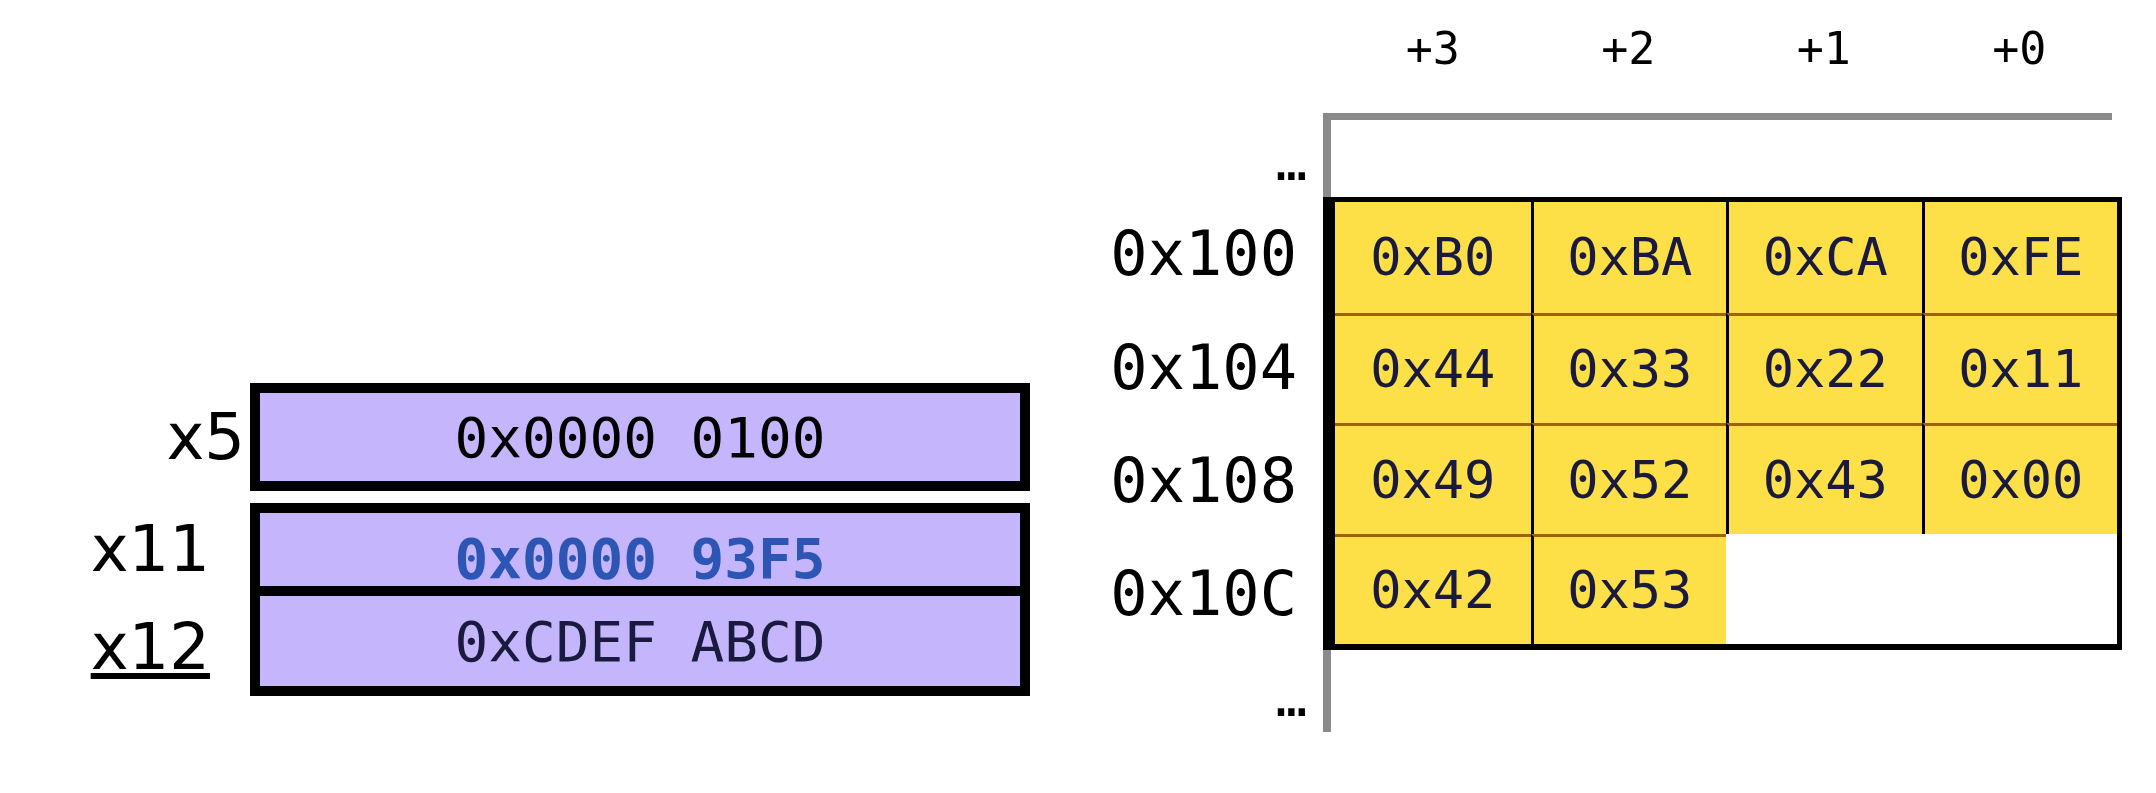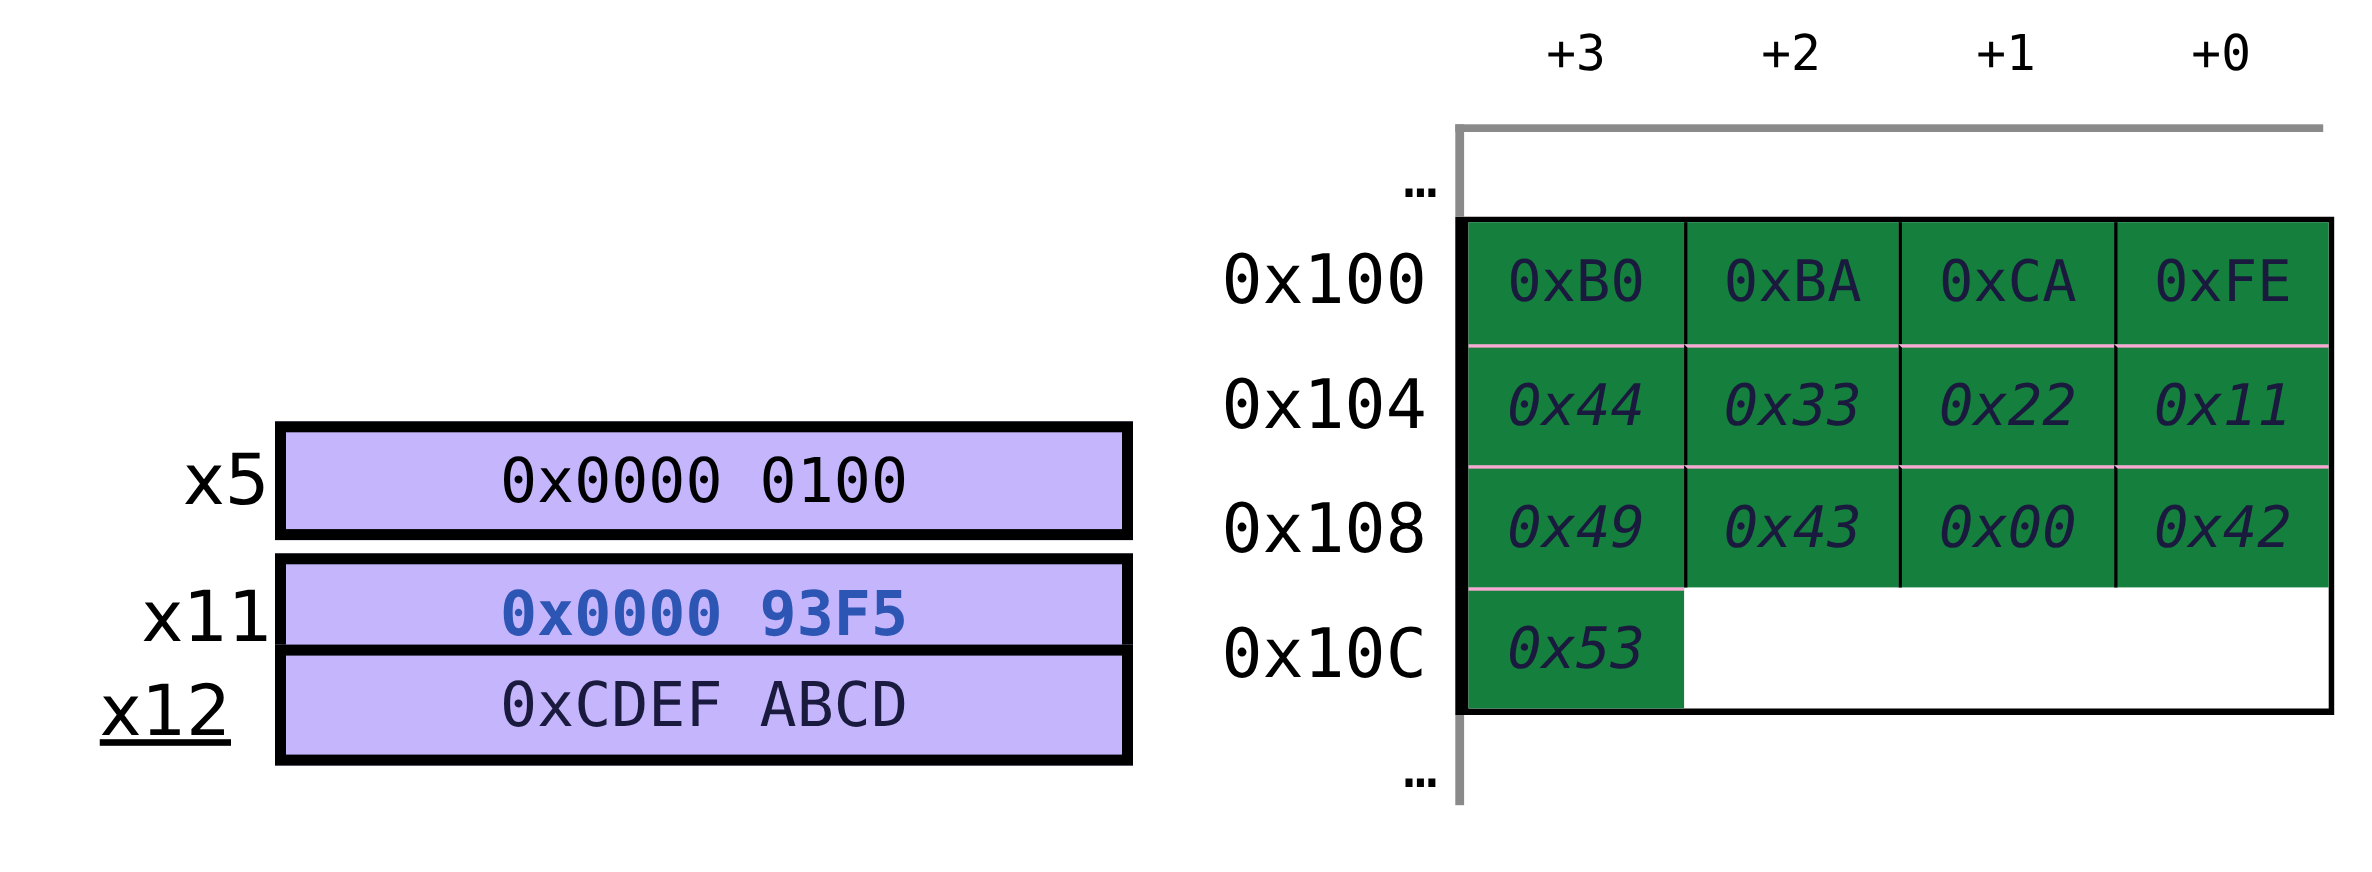--- a/index.html
+++ b/index.html
@@ -123,37 +123,37 @@
     grid-template-rows: repeat(4, 1fr);
   }
   .mcell {
     display: flex;
     align-items: center;
     justify-content: center;
     font-size: 52px;
     color: var(--value_navy, #1a1a3e);
     white-space: pre;
     box-sizing: border-box;
-    background: #15803d;
+    background: #fde047;
   }
   .mcell:not(:nth-child(4n+1)) { border-left: 3px solid #000000; }
-  .mcell:nth-child(n+5) { border-top: 3px solid #f9a8d4; font-style: italic; }
+  .mcell:nth-child(n+5) { border-top: 3px solid #a16207; }
 </style>
 </head>
 <body>
 
 <div id="canvas">
 
   <div>
     <div class="abs reg-label" style="top:392px;margin-left:35px;">x5</div>
     <div class="abs reg-box" style="top:383px; height:108px;">
       <span class="reg-value">0x0000 0100</span>
     </div>
 
-    <div class="abs reg-label" style="top:517px;padding-left:38px;">x11</div>
+    <div class="abs reg-label" style="top:504px;">x11</div>
     <div class="abs reg-box" style="top:503px; height:110px;">
       <span class="reg-value highlight">0x0000 93F5</span>
     </div>
 
     <div class="abs reg-label" style="top:602px;text-decoration:underline;">x12</div>
     <div class="abs reg-box" style="top:586px; height:110px;">
       <span class="reg-value navy">0xCDEF ABCD</span>
     </div>
   </div>
 
@@ -183,20 +183,21 @@
       <div class="mcell">0xBA</div>
       <div class="mcell">0xCA</div>
       <div class="mcell">0xFE</div>
 
       <div class="mcell">0x44</div>
       <div class="mcell">0x33</div>
       <div class="mcell">0x22</div>
       <div class="mcell">0x11</div>
 
       <div class="mcell">0x49</div>
+      <div class="mcell">0x52</div>
       <div class="mcell">0x43</div>
 
       <div class="mcell">0x00</div>
       <div class="mcell">0x42</div>
       <div class="mcell">0x53</div>
     </div>
 
   </div>
 </div>
 

